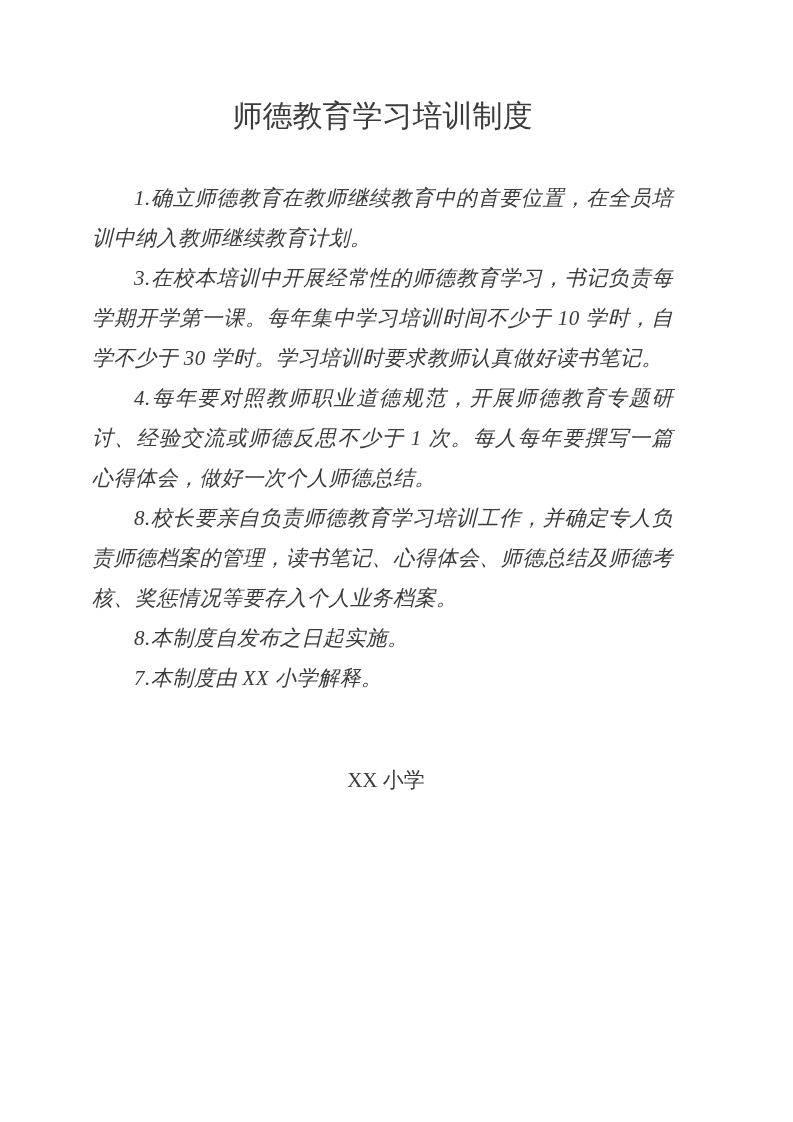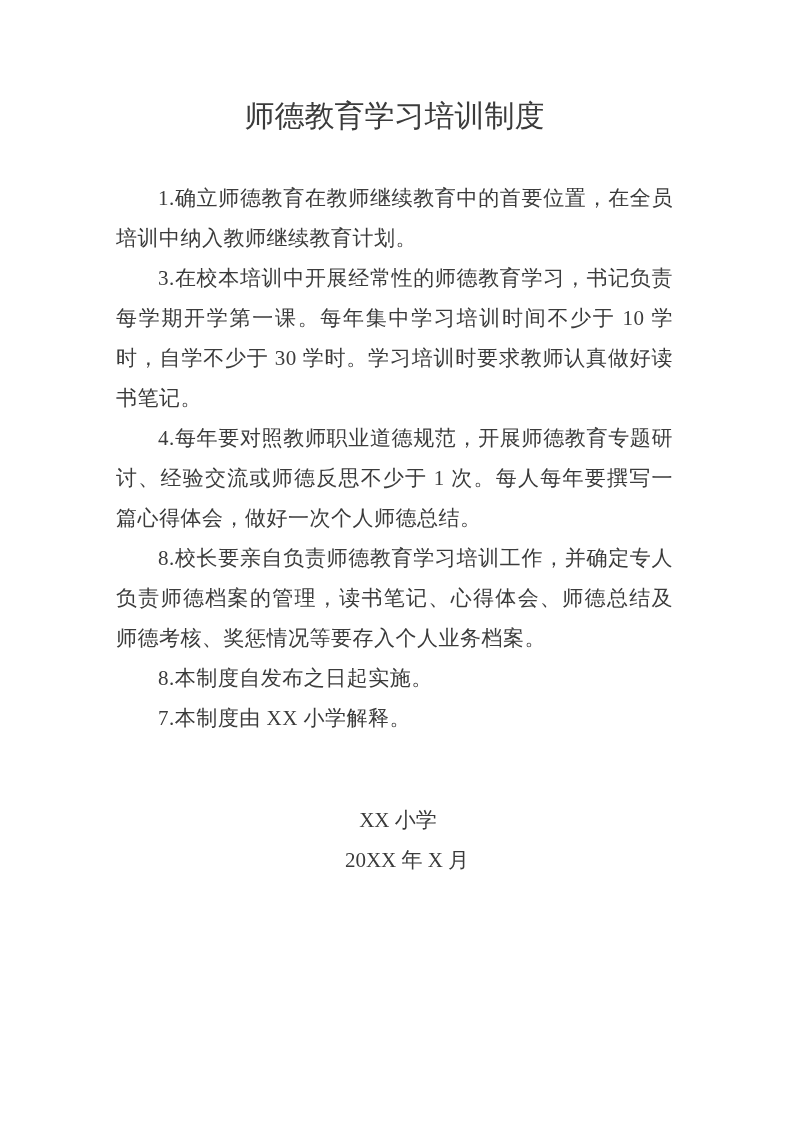--- a/index.html
+++ b/index.html
@@ -9,40 +9,41 @@
   }
   body {
     width: 793px;
     height: 1122px;
     overflow: hidden;
   }
   .page {
     box-sizing: border-box;
     width: 793px;
     height: 1122px;
-    padding: 96px 120px 0 116px;
+    padding: 96px 120px 0 92px;
     background: #ffffff;
     font-family: "Liberation Serif", "DejaVu Serif", serif;
     color: #3b3b3b;
   }
   .doc-title {
     margin: 0 0 42px 0;
     font-size: 30px;
     font-weight: 400;
     line-height: 40px;
     text-align: center;
     white-space: nowrap;
   }
   .doc-body p.para {
     margin: 0;
     font-size: 21px;
     line-height: 40px;
     text-align: justify;
     text-indent: 42px;
     letter-spacing: 0.5px;
+    font-style: italic;
   }
   .signature-block {
     margin-top: 62px;
     margin-right: -25px;
     font-size: 21px;
     line-height: 40px;
     text-align: center;
   }
   .sig-line {
     white-space: nowrap;
@@ -62,16 +63,15 @@
     <p class="para">1.确立师德教育在教师继续教育中的首要位置，在全员培训中纳入教师继续教育计划。</p>
     <p class="para">3.在校本培训中开展经常性的师德教育学习，书记负责每学期开学第一课。每年集中学习培训时间不少于 10 学时，自学不少于 30 学时。学习培训时要求教师认真做好读书笔记。</p>
     <p class="para">4.每年要对照教师职业道德规范，开展师德教育专题研讨、经验交流或师德反思不少于 1 次。每人每年要撰写一篇心得体会，做好一次个人师德总结。</p>
     <p class="para">8.校长要亲自负责师德教育学习培训工作，并确定专人负责师德档案的管理，读书笔记、心得体会、师德总结及师德考核、奖惩情况等要存入个人业务档案。</p>
     <p class="para">8.本制度自发布之日起实施。</p>
     <p class="para">7.本制度由 XX 小学解释。</p>
   </div>
 
   <div class="signature-block">
     <div class="sig-line sig-org">XX 小学</div>
-    <div class="sig-line">20XX 年 X 月</div>
   </div>
 
 </div>
 
 </body></html>

